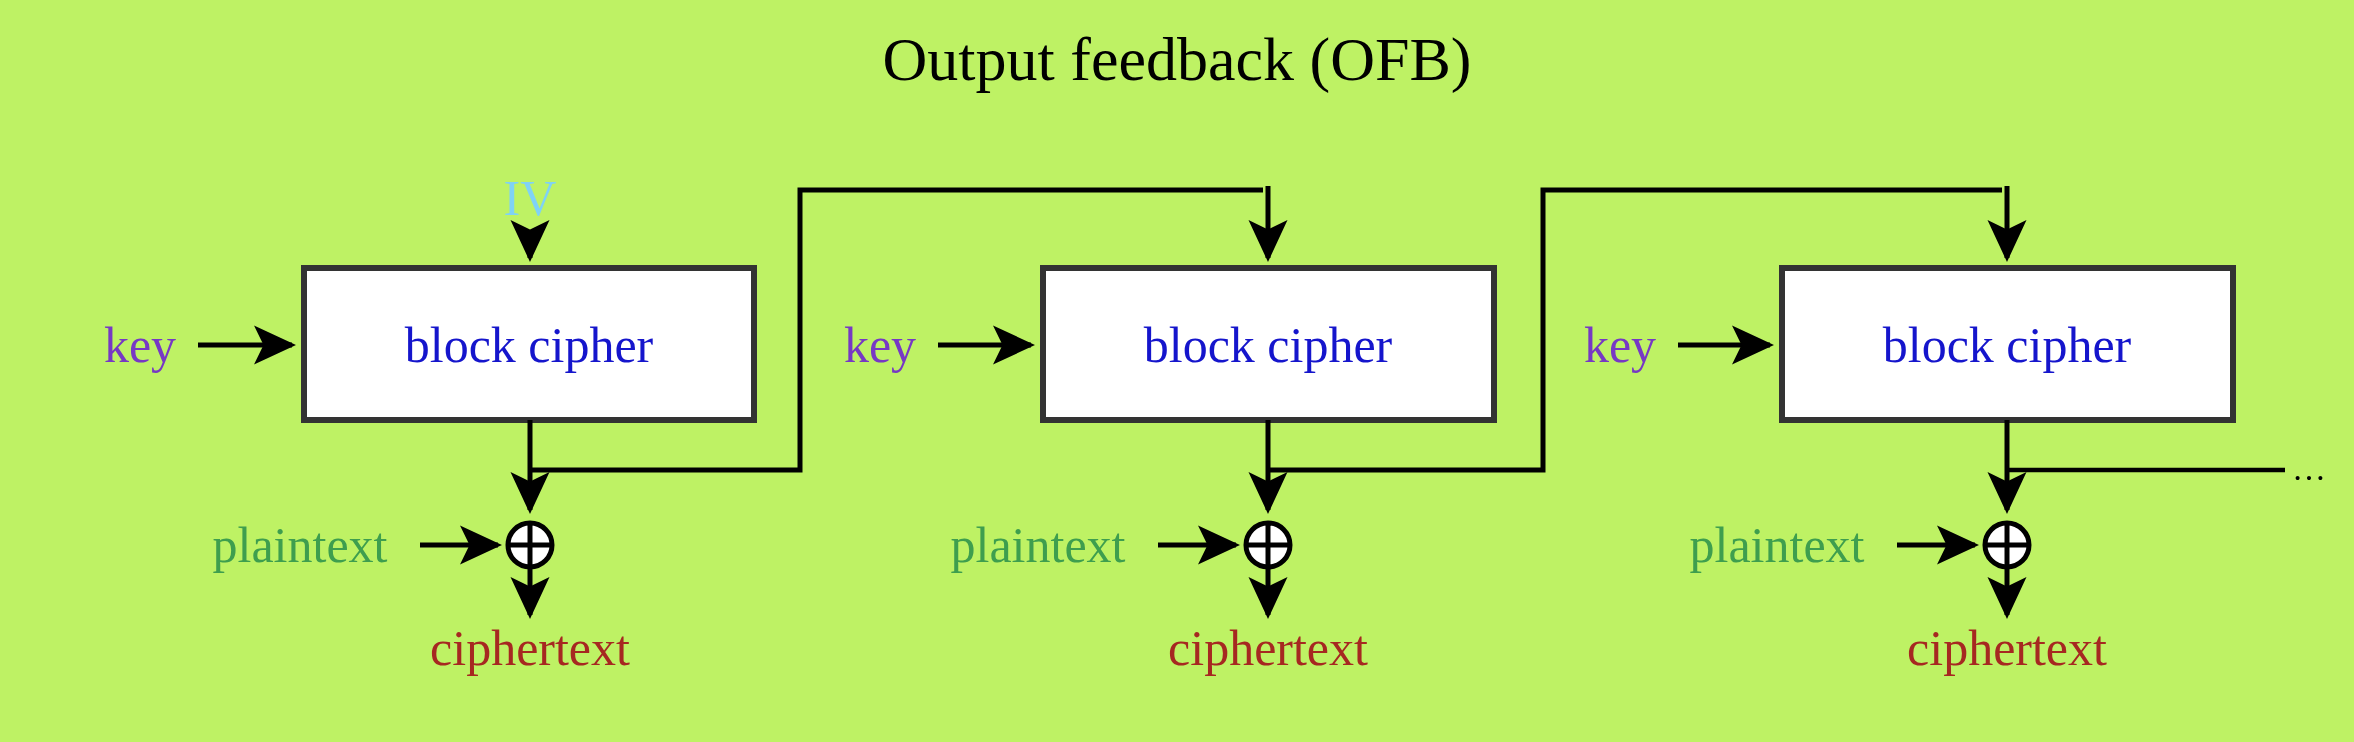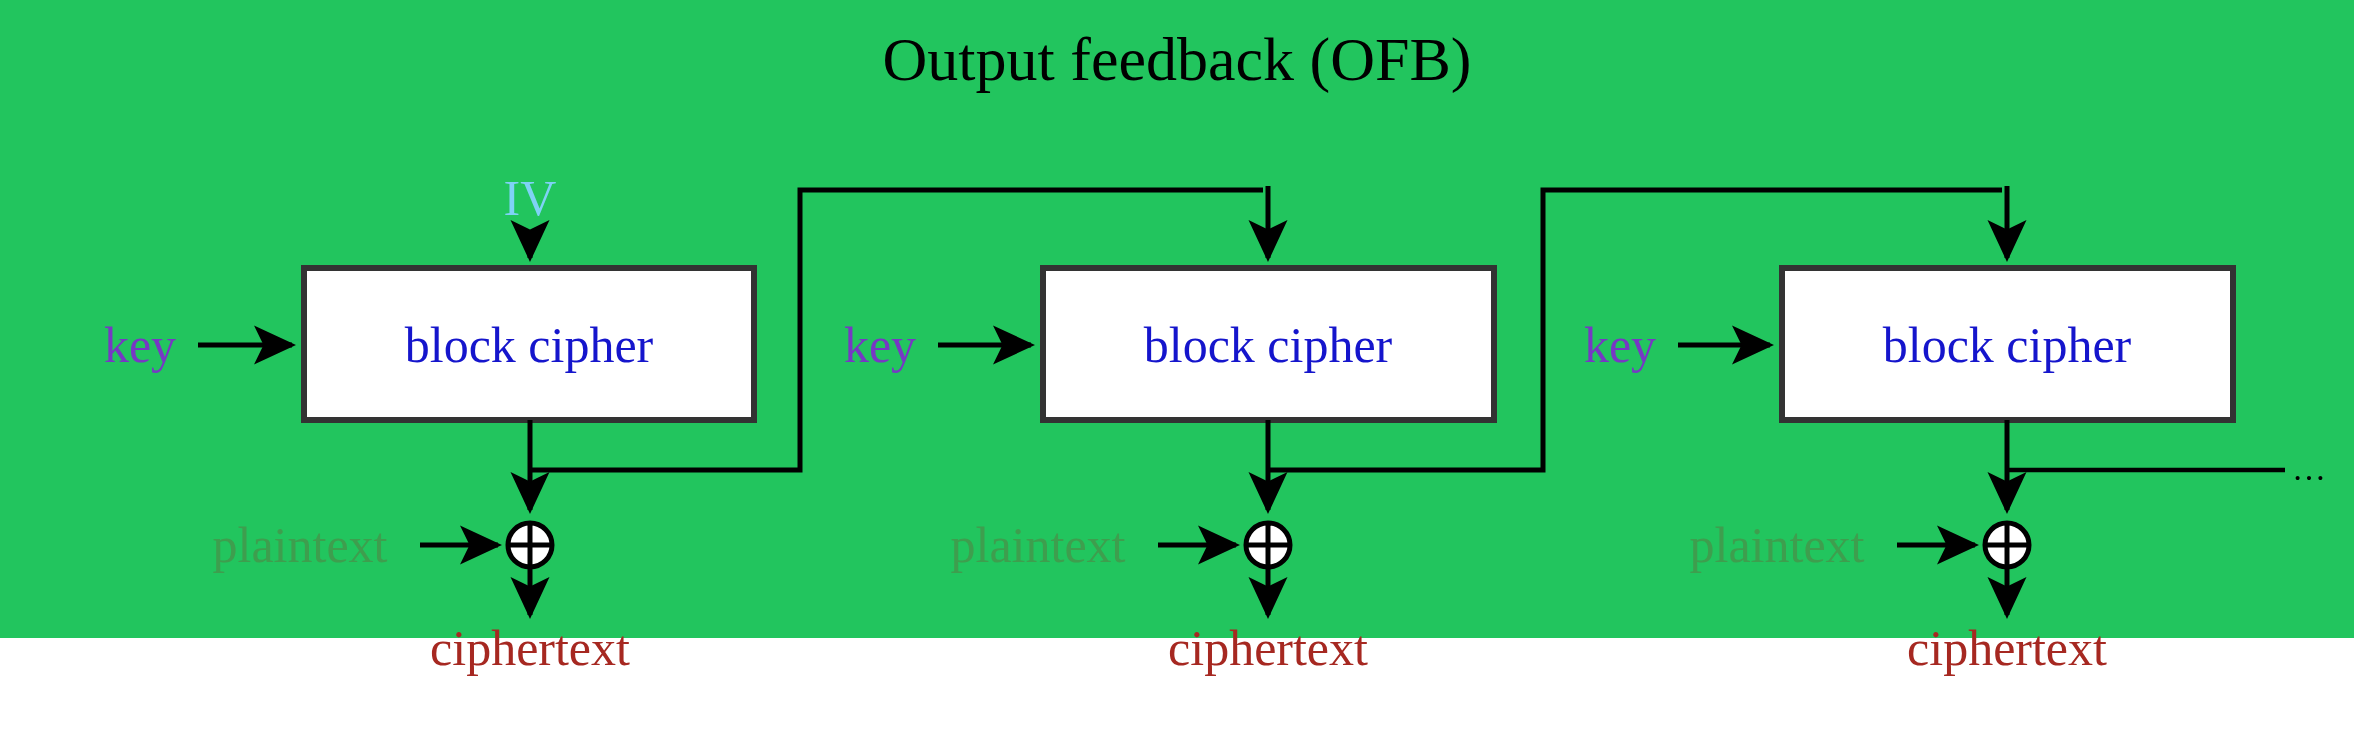--- a/index.html
+++ b/index.html
@@ -9,22 +9,22 @@
   }
   body {
     width: 2354px;
     height: 742px;
     overflow: hidden;
     font-family: "Liberation Serif", "DejaVu Serif", serif;
   }
   #diagram-root {
     position: relative;
     width: 2354px;
-    height: 638px;
-    background: #22c55e;
+    height: 742px;
+    background: #bef264;
   }
   svg#ofb-svg {
     display: block;
     width: 2354px;
     height: 742px;
   }
   .diagram-title {
     font-family: "Liberation Serif", "DejaVu Serif", serif;
     font-size: 62px;
     fill: #000000;

